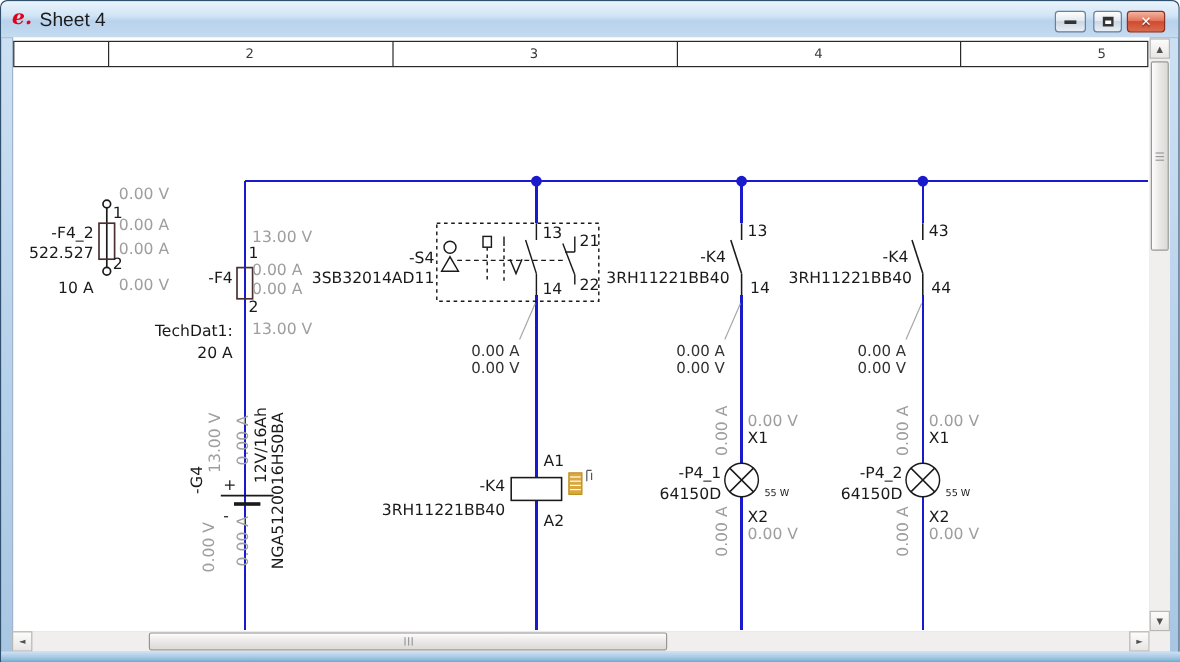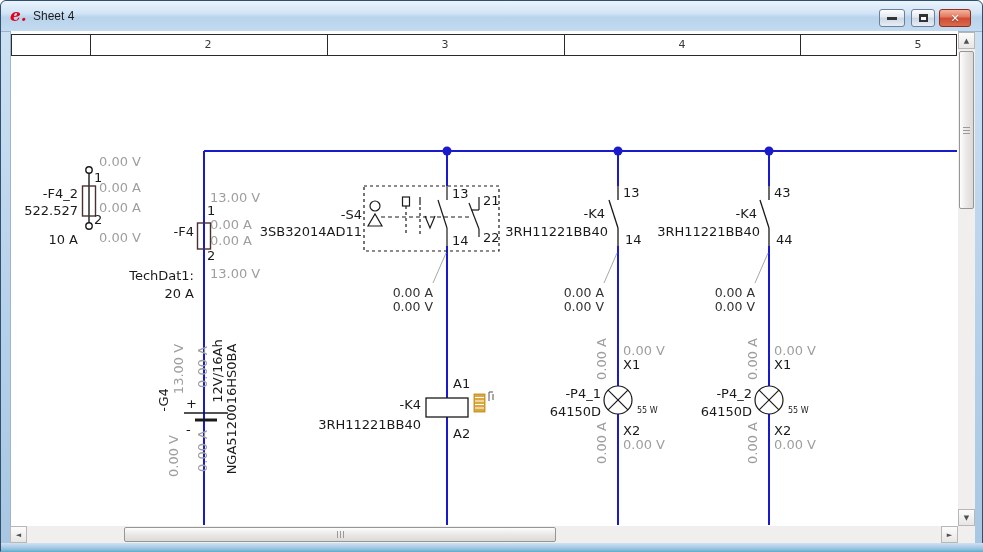--- a/index.html
+++ b/index.html
@@ -7,21 +7,21 @@
   .window{position:absolute;left:0;top:0;width:983px;height:552px;
     background:linear-gradient(#cfe2f4,#b5d0ea 60%,#a8c6e2);
     border:1px solid #30506e;border-radius:6px 6px 0 0;box-sizing:border-box;}
   .titlebar{position:absolute;left:0;top:0;width:100%;height:30px;
     background:linear-gradient(#eaf4fc,#d2e5f6 40%,#b8d3ec 55%,#c4dbf0);
     border-radius:6px 6px 0 0;border-bottom:1px solid #9ab4d0;}
   .logo{position:absolute;left:9px;top:3px;width:20px;height:22px;
     font-family:"DejaVu Serif",serif;font-style:italic;font-weight:bold;
     font-size:17px;color:#e2001a;line-height:22px;}
   .title{position:absolute;left:32px;top:8px;font-family:"Liberation Sans",sans-serif;
-    font-size:12px;color:#1c1c1c;}
+    font-size:16px;color:#1c1c1c;}
   .wbtn{position:absolute;top:8px;height:18px;border:1px solid #6d7f99;border-radius:3px;
     background:linear-gradient(#fdfdfd,#e3e9f1 45%,#ccd6e2 50%,#e8eef6);
     box-sizing:border-box;display:flex;align-items:center;justify-content:center;cursor:default;}
   .wbtn-min{left:878px;width:26px;}
   .wbtn-max{left:910px;width:24px;}
   .wbtn-close{left:938px;width:32px;
     background:linear-gradient(#f5b3a0,#e2755c 45%,#cf4b31 50%,#d96b4e);
     border-color:#8e2f1f;color:#fff;font-weight:bold;font-size:11px;
     text-shadow:0 1px 1px rgba(0,0,0,.4);}
   .glyph-min{width:10px;height:3px;background:#333;}

